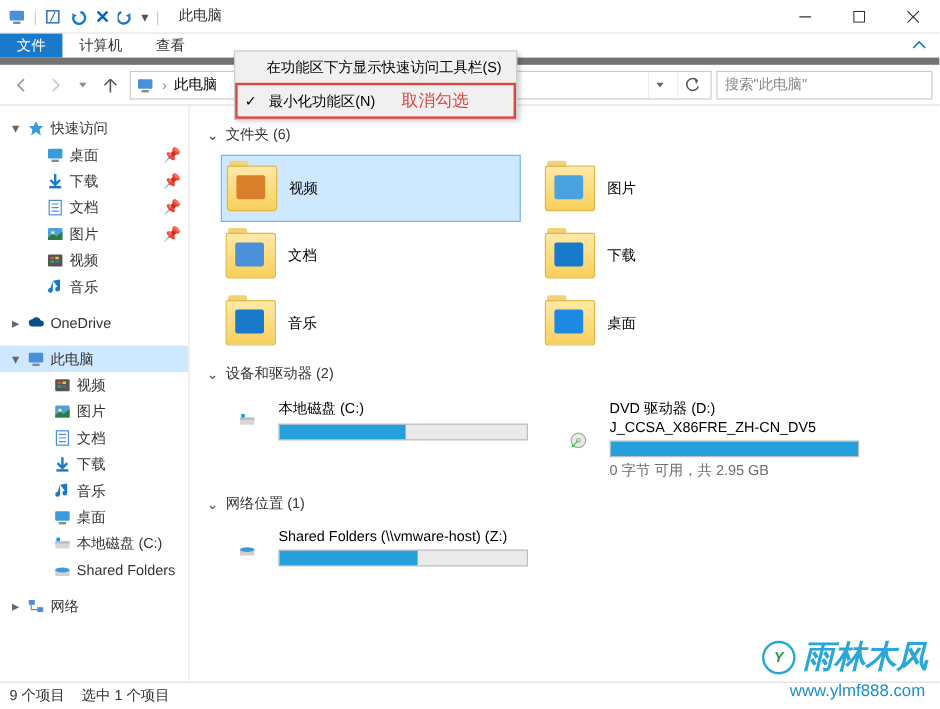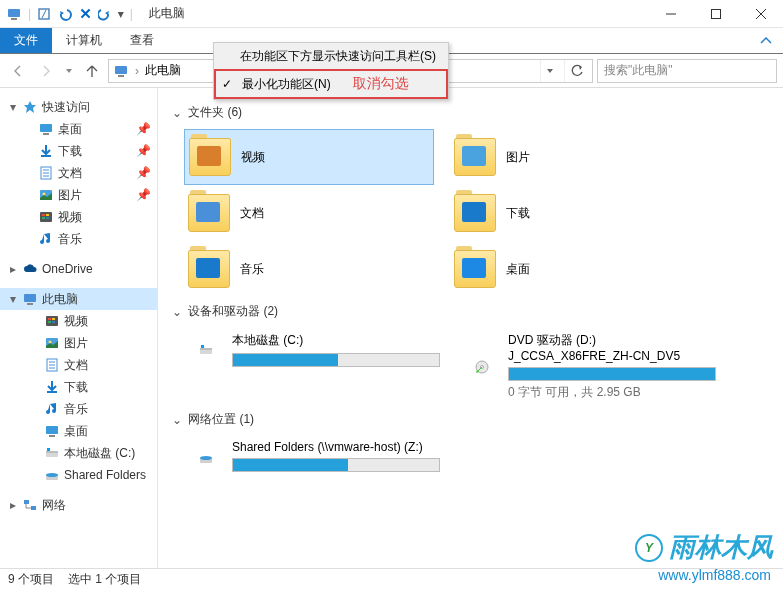--- a/index.html
+++ b/index.html
@@ -4,34 +4,34 @@
 <style>
 * { margin: 0; padding: 0; box-sizing: border-box; font-family: "Microsoft YaHei", "Segoe UI", sans-serif; font-size: 12px; }
 body { width: 783px; height: 591px; background: #fff; overflow: hidden; position: relative; }
 
 .titlebar { height: 28px; background: #fff; display: flex; align-items: center; border-bottom: 1px solid #e5e5e5; }
 .titlebar-left { display: flex; align-items: center; gap: 6px; padding-left: 6px; }
 .titlebar-title { margin-left: 10px; color: #333; }
 .win-controls { margin-left: auto; display: flex; }
 .win-btn { width: 45px; height: 28px; display: flex; align-items: center; justify-content: center; color: #333; }
 
-.ribbon-tabs { height: 26px; display: flex; align-items: stretch; border-bottom: 1px solid #737373; }
+.ribbon-tabs { height: 26px; display: flex; align-items: stretch; border-bottom: 6px solid #737373; }
 .tab-file { background: #1979ca; color: #fff; padding: 0 14px; display: flex; align-items: center; }
 .tab { padding: 0 14px; display: flex; align-items: center; color: #333; }
 .ribbon-help { margin-left: auto; padding: 0 10px; display: flex; align-items: center; color: #1979ca; }
 
 .addrbar { height: 34px; display: flex; align-items: center; gap: 4px; padding: 3px 6px; border-bottom: 1px solid #ddd; }
 .nav-btn { width: 24px; height: 24px; display: flex; align-items: center; justify-content: center; border-radius: 2px; color: #999; }
 .nav-btn.enabled { color: #333; }
 .addrbox { flex: 1; height: 24px; border: 1px solid #ccc; display: flex; align-items: center; padding: 0 4px; gap: 6px; }
 .search-box { width: 180px; height: 24px; border: 1px solid #ccc; display: flex; align-items: center; padding: 0 6px; color: #888; }
 .dd { width: 18px; height: 22px; display: flex; align-items: center; justify-content: center; border-left: 1px solid #eee; margin-left: auto; }
 .refresh { width: 24px; height: 22px; display: flex; align-items: center; justify-content: center; border-left: 1px solid #eee; }
 
-.context-menu { position: absolute; top: 42px; left: 195px; background: #f0f0f0; border: 1px solid #ccc; box-shadow: 2px 2px 4px rgba(0,0,0,.2); z-index: 100; margin-left: 18px; }
+.context-menu { position: absolute; top: 42px; left: 195px; background: #f0f0f0; border: 1px solid #ccc; box-shadow: 2px 2px 4px rgba(0,0,0,.2); z-index: 100; }
 .menu-item { height: 26px; display: flex; align-items: center; padding: 0 12px 0 26px; white-space: nowrap; position: relative; }
 .menu-item .check { position: absolute; left: 6px; }
 .minimize-row { border: 2px solid #d44; display: flex; align-items: center; }
 .cancel-note { color: #d44; font-size: 14px; padding: 0 10px; }
 
 .body { display: flex; height: 480px; }
 .sidebar { width: 158px; border-right: 1px solid #e5e5e5; overflow: hidden; padding-top: 8px; }
 .tree-item { display: flex; align-items: center; height: 22px; padding-left: 8px; gap: 4px; color: #333; }
 .tree-item.sel { background: #cde8ff; }
 .tree-item .chv { width: 10px; display: inline-flex; justify-content: center; color: #666; }

